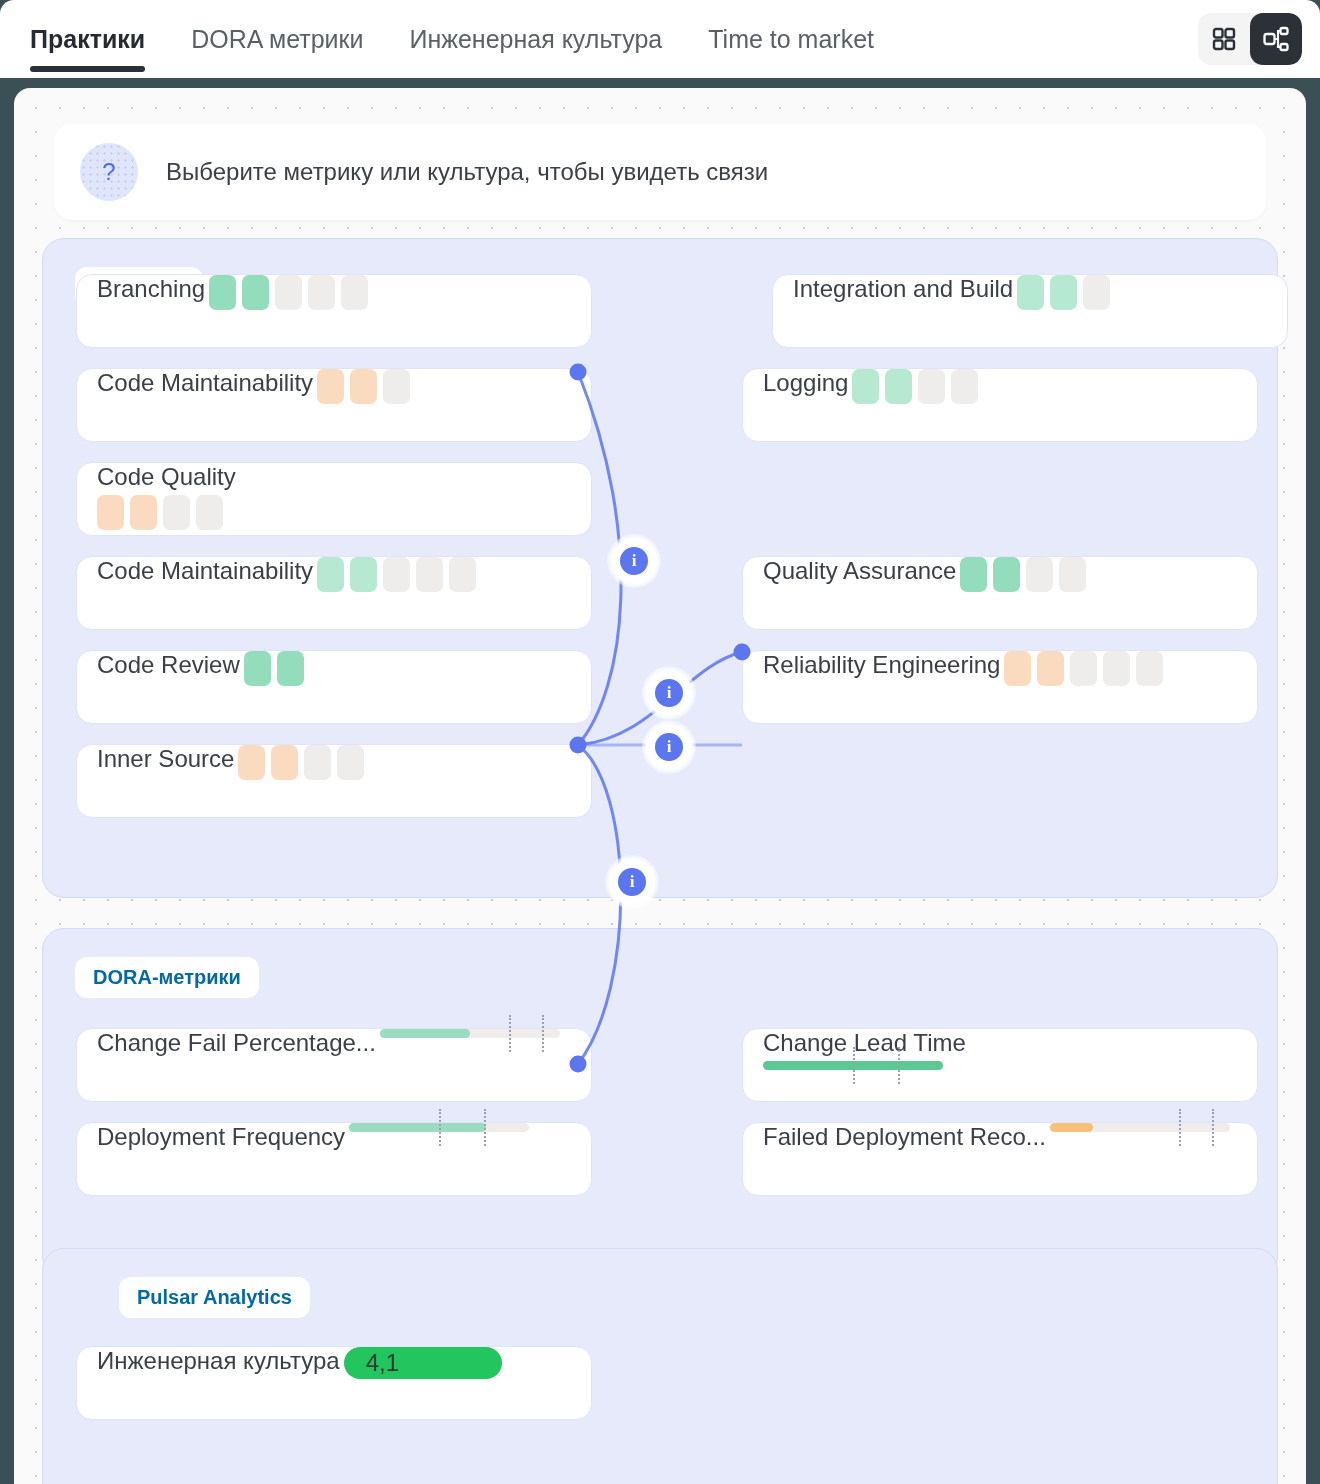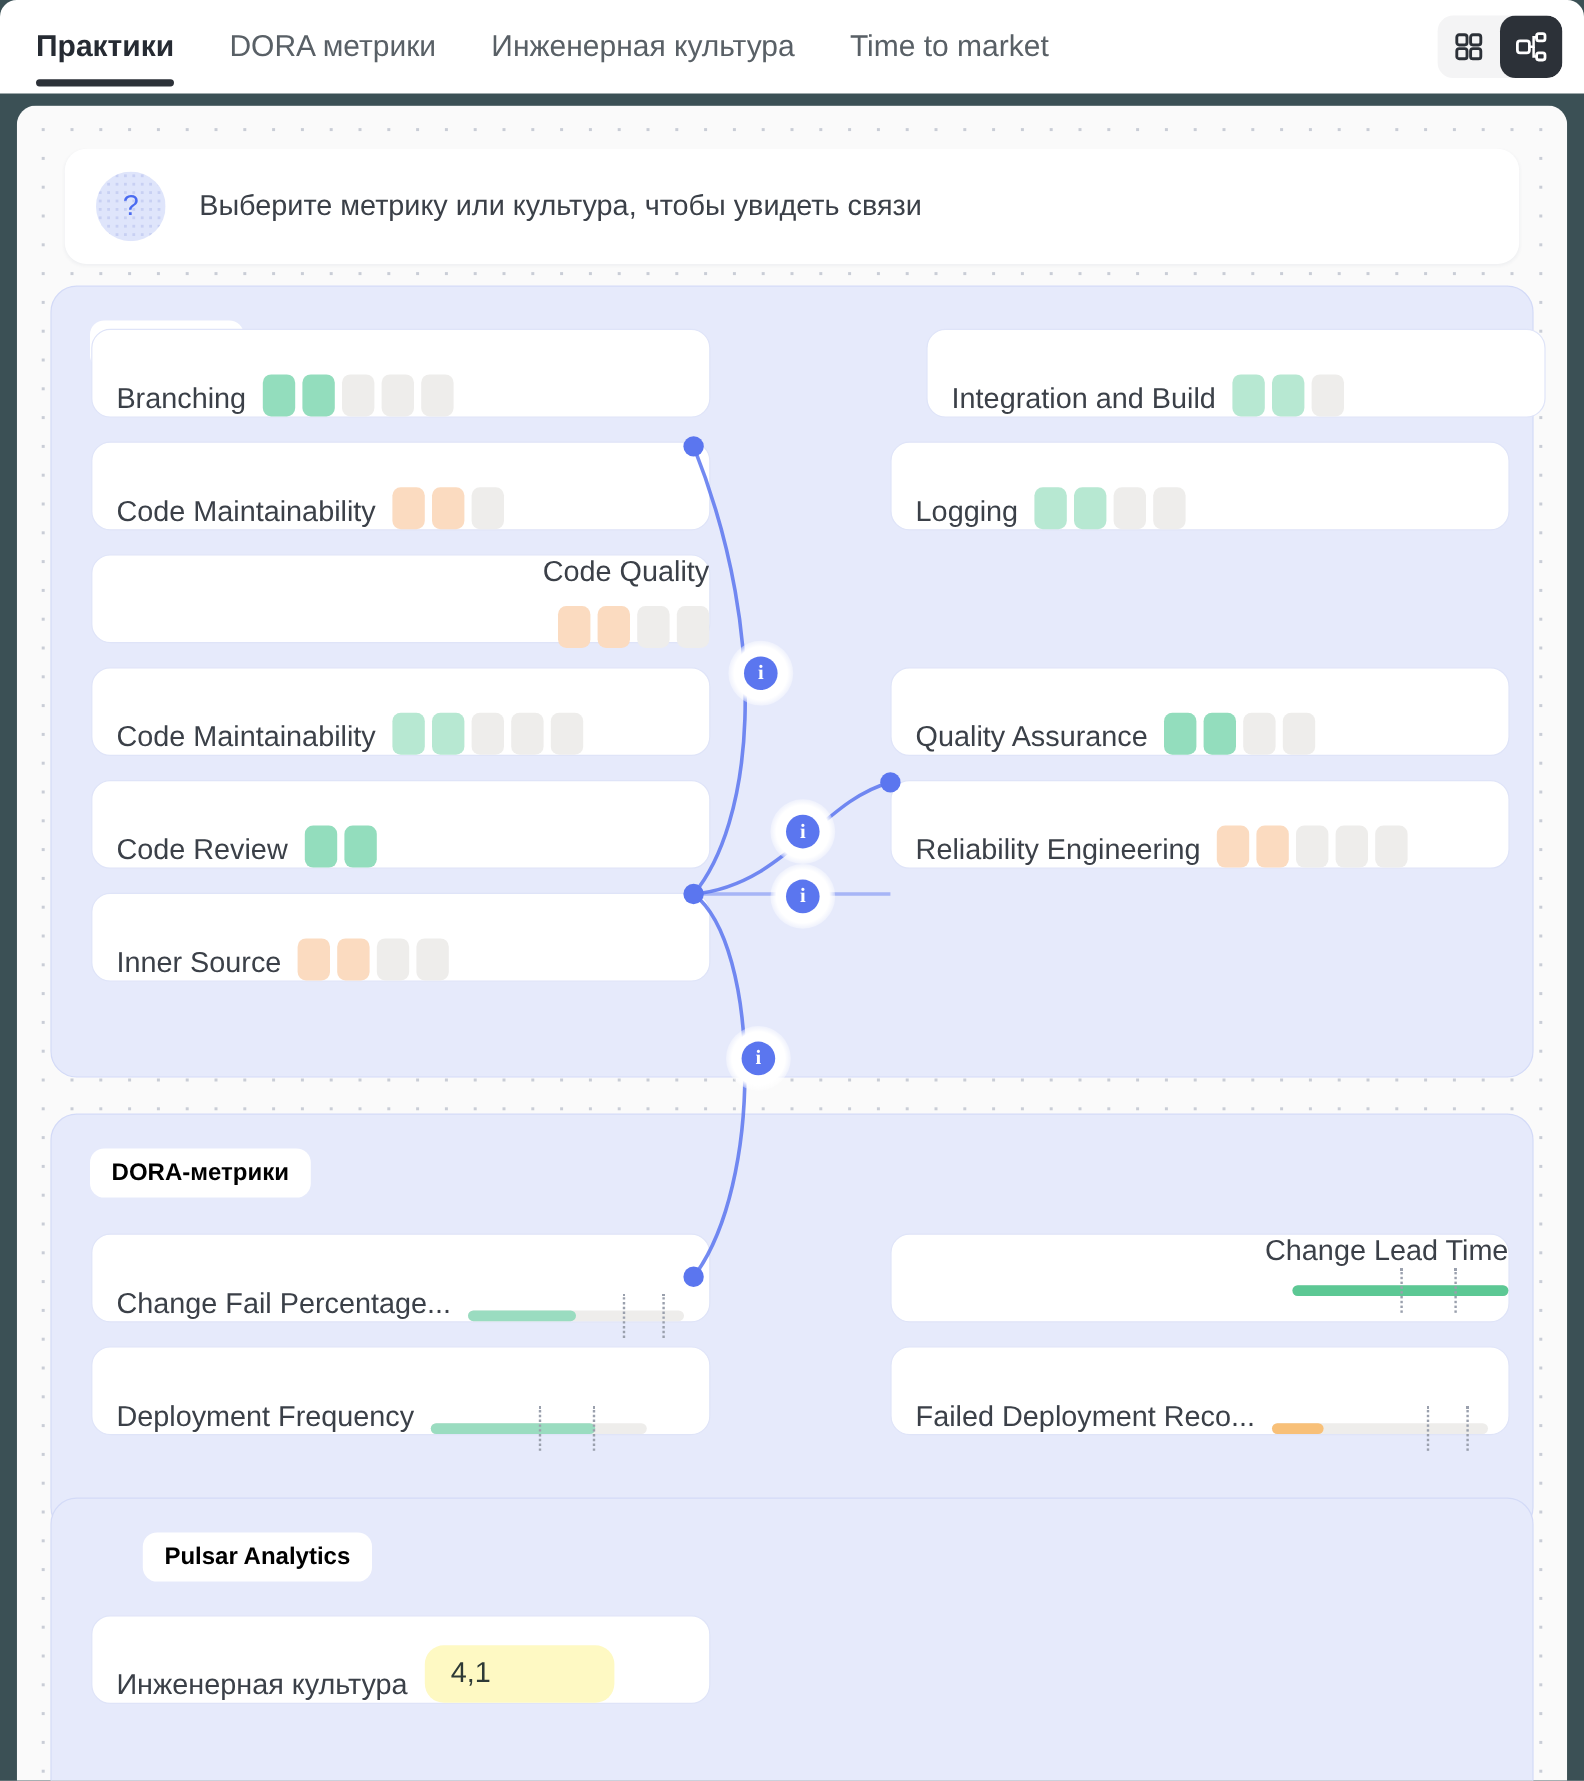--- a/index.html
+++ b/index.html
@@ -115,37 +115,37 @@
   #group-pulsar    { left: 28px; top: 1160px; width: 1236px; height: 280px; }
 
   .group-label {
     position: absolute;
     left: 32px; top: -18px;
     background: #ffffff;
     border-radius: 12px;
     padding: 9px 18px;
     font-size: 20px;
     font-weight: bold;
-    color: #000000;
+    color: #0369a1;
     white-space: nowrap;
   }
   #group-practices .group-label { top: 28px; }
   #group-dora .group-label { top: 28px; }
   #group-pulsar .group-label { top: 28px; margin-left: 44px; }
 
   
   .node {
     position: absolute;
     background: #ffffff;
     border: 1.5px solid #dfe4f8;
     border-radius: 16px;
     display: flex;
-    align-items: flex-end;
+    align-items: flex-start;
     padding-left: 20px;
-    gap: 14px;
+    gap: 4px;
     cursor: pointer;
     height: 74px;
   }
   .node-label {
     font-size: 24px;
     color: #3b4048;
     white-space: nowrap;
   }
 
   
@@ -171,23 +171,23 @@
   .bar-fill.orange { background: #f8c078; }
   .tick {
     position: absolute;
     top: -14px; height: 37px;
     width: 0;
     border-left: 2px dotted #9aa0ad;
   }
 
   
   .pill {
-    background: #fef9c3;
+    background: #22c55e;
     border-radius: 16px;
-    height: 48px;
+    height: 32px;
     width: 158px;
     display: flex;
     align-items: center;
     padding-left: 22px;
     font-size: 24px;
     color: #2e3a36;
   }
 
   
   .edges { position: absolute; left: 0; top: 0; width: 1292px; height: 1396px; pointer-events: none; }

